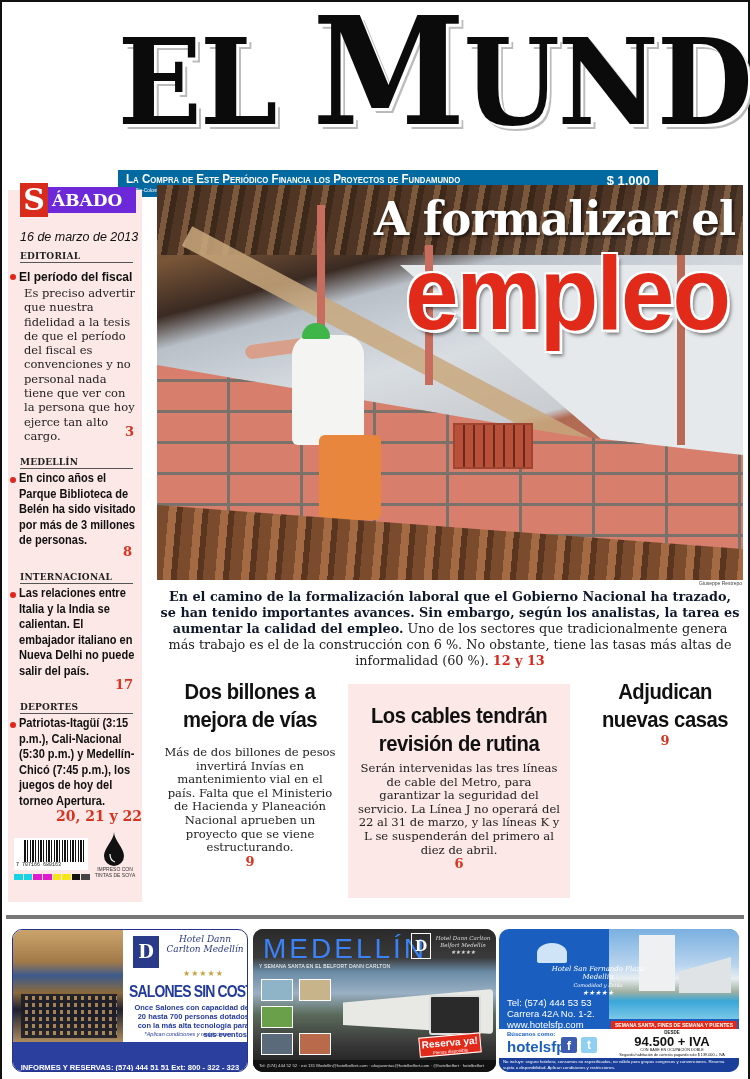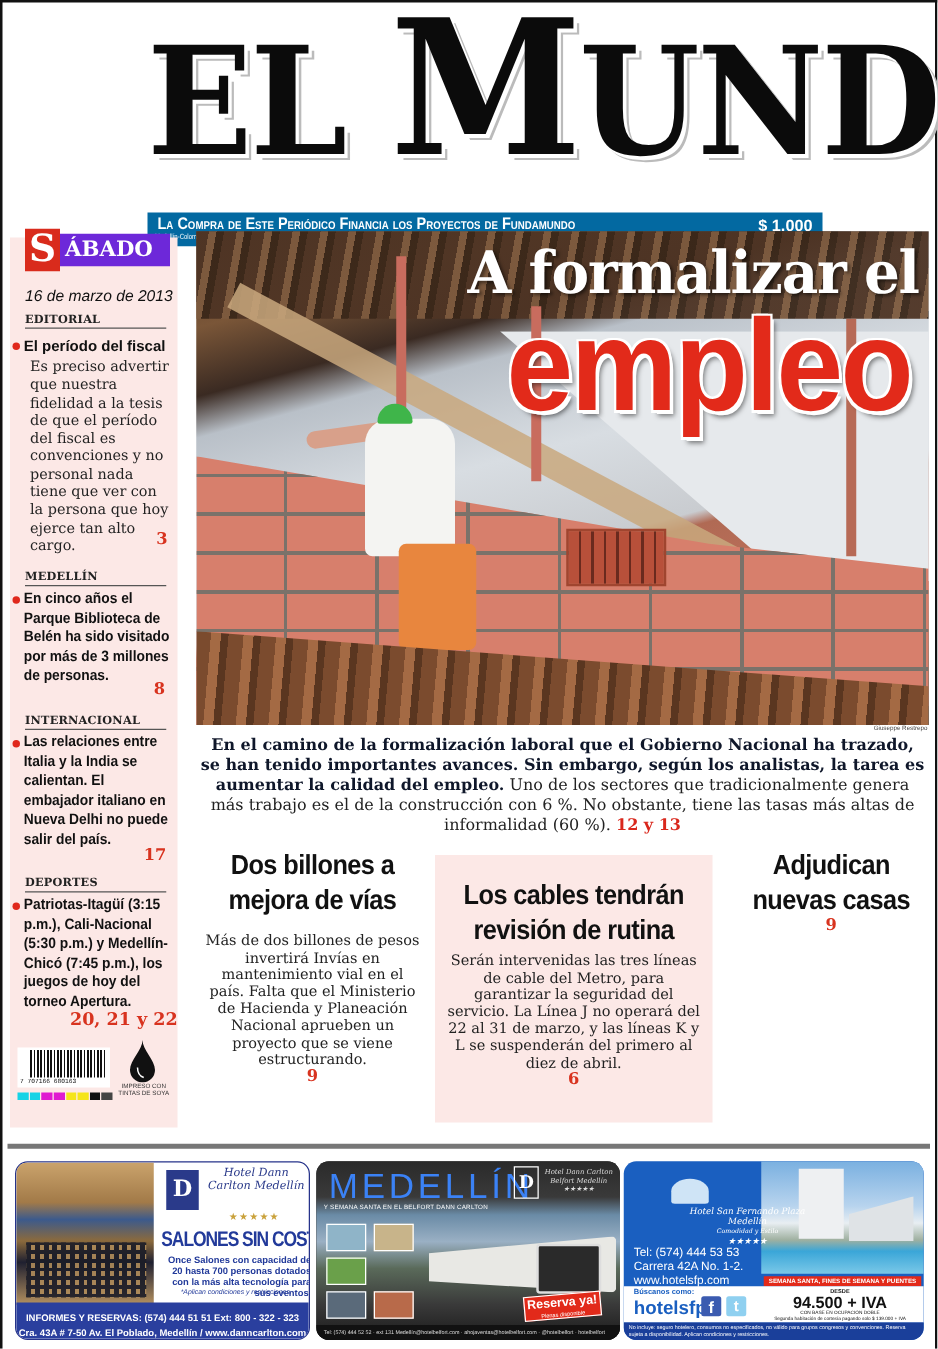--- a/index.html
+++ b/index.html
@@ -113,21 +113,21 @@
   .ad1-chairs { position: absolute; left: 8px; top: 64px; width: 96px; height: 44px;
     background: repeating-linear-gradient(90deg, #1c1d28 0 4px, transparent 4px 7px), repeating-linear-gradient(0deg, #1c1d28 0 3px, #b08c5a 3px 7px); opacity: 0.9; }
   .ad1-logo { position: absolute; left: 120px; top: 6px; width: 26px; height: 32px; background: #2a3a8a; color: #fff;
     font-family: "DejaVu Serif", serif; font-weight: bold; font-size: 18px; line-height: 32px; text-align: center; }
   .ad1-hotel { position: absolute; left: 150px; top: 4px; width: 84px; text-align: center; font-family: "DejaVu Serif", serif; font-style: italic; font-size: 9px; line-height: 10px; color: #2a3a8a; }
   .ad1-stars { position: absolute; left: 170px; top: 39px; color: #c9a13a; font-size: 8px; letter-spacing: 1px; }
   .ad1-title { position: absolute; left: 116px; top: 52px; width: 120px; font-family: "Liberation Sans", sans-serif; font-weight: bold; color: #223a9a; font-size: 17px; letter-spacing: -1px; white-space: nowrap; transform: scaleX(0.82); transform-origin: left; }
   .ad1-text { position: absolute; left: 116px; top: 73px; width: 120px; text-align: right; font-family: "Liberation Sans", sans-serif; font-weight: bold; color: #223a9a; font-size: 7.5px; line-height: 9px; }
   .ad1-note { position: absolute; left: 116px; top: 101px; width: 120px; text-align: center; font-family: "Liberation Sans", sans-serif; font-style: italic; color: #223a9a; font-size: 5.5px; }
   .ad1-footer { position: absolute; left: 0; bottom: 0; width: 100%; height: 29px; background: #2a3f9e; color: #fff; text-align: center;
-    font-family: "Liberation Sans", sans-serif; font-weight: bold; font-size: 7.6px; line-height: 12px; padding-top: 7px; margin-top: 48px; }
+    font-family: "Liberation Sans", sans-serif; font-weight: bold; font-size: 7.6px; line-height: 12px; padding-top: 20px; margin-top: 48px; }
 
   .ad2 { left: 253px; width: 243px; background: #222; }
   .ad2-bg { position: absolute; left: 0; top: 0; width: 100%; height: 100%;
     background: linear-gradient(180deg, #2a2a2a 0%, #3a3a3a 20%, #6a8ba6 30%, #9ab0c4 45%, #5a6a5a 60%, #3a3a3a 80%, #1a1a1a 100%); }
   .ad2-title { position: absolute; left: 10px; top: 4px; color: #3b82f6; font-family: "Liberation Sans", sans-serif; font-size: 28px; letter-spacing: 3px; }
   .ad2-sub { position: absolute; left: 6px; top: 34px; color: #fff; font-family: "Liberation Sans", sans-serif; font-size: 5px; letter-spacing: 0.2px; }
   .ad2-logo { position: absolute; left: 158px; top: 4px; width: 20px; height: 26px; border: 1px solid #fff; color: #fff; text-align: center;
     font-family: "DejaVu Serif", serif; font-weight: bold; font-size: 14px; line-height: 24px; }
   .ad2-hotel { position: absolute; left: 180px; top: 6px; width: 60px; color: #ddd; font-family: "DejaVu Serif", serif; font-style: italic; font-size: 5.5px; line-height: 7px; text-align: center; }
   .ad2-thumb { position: absolute; width: 32px; height: 22px; border: 1px solid #fff; }

